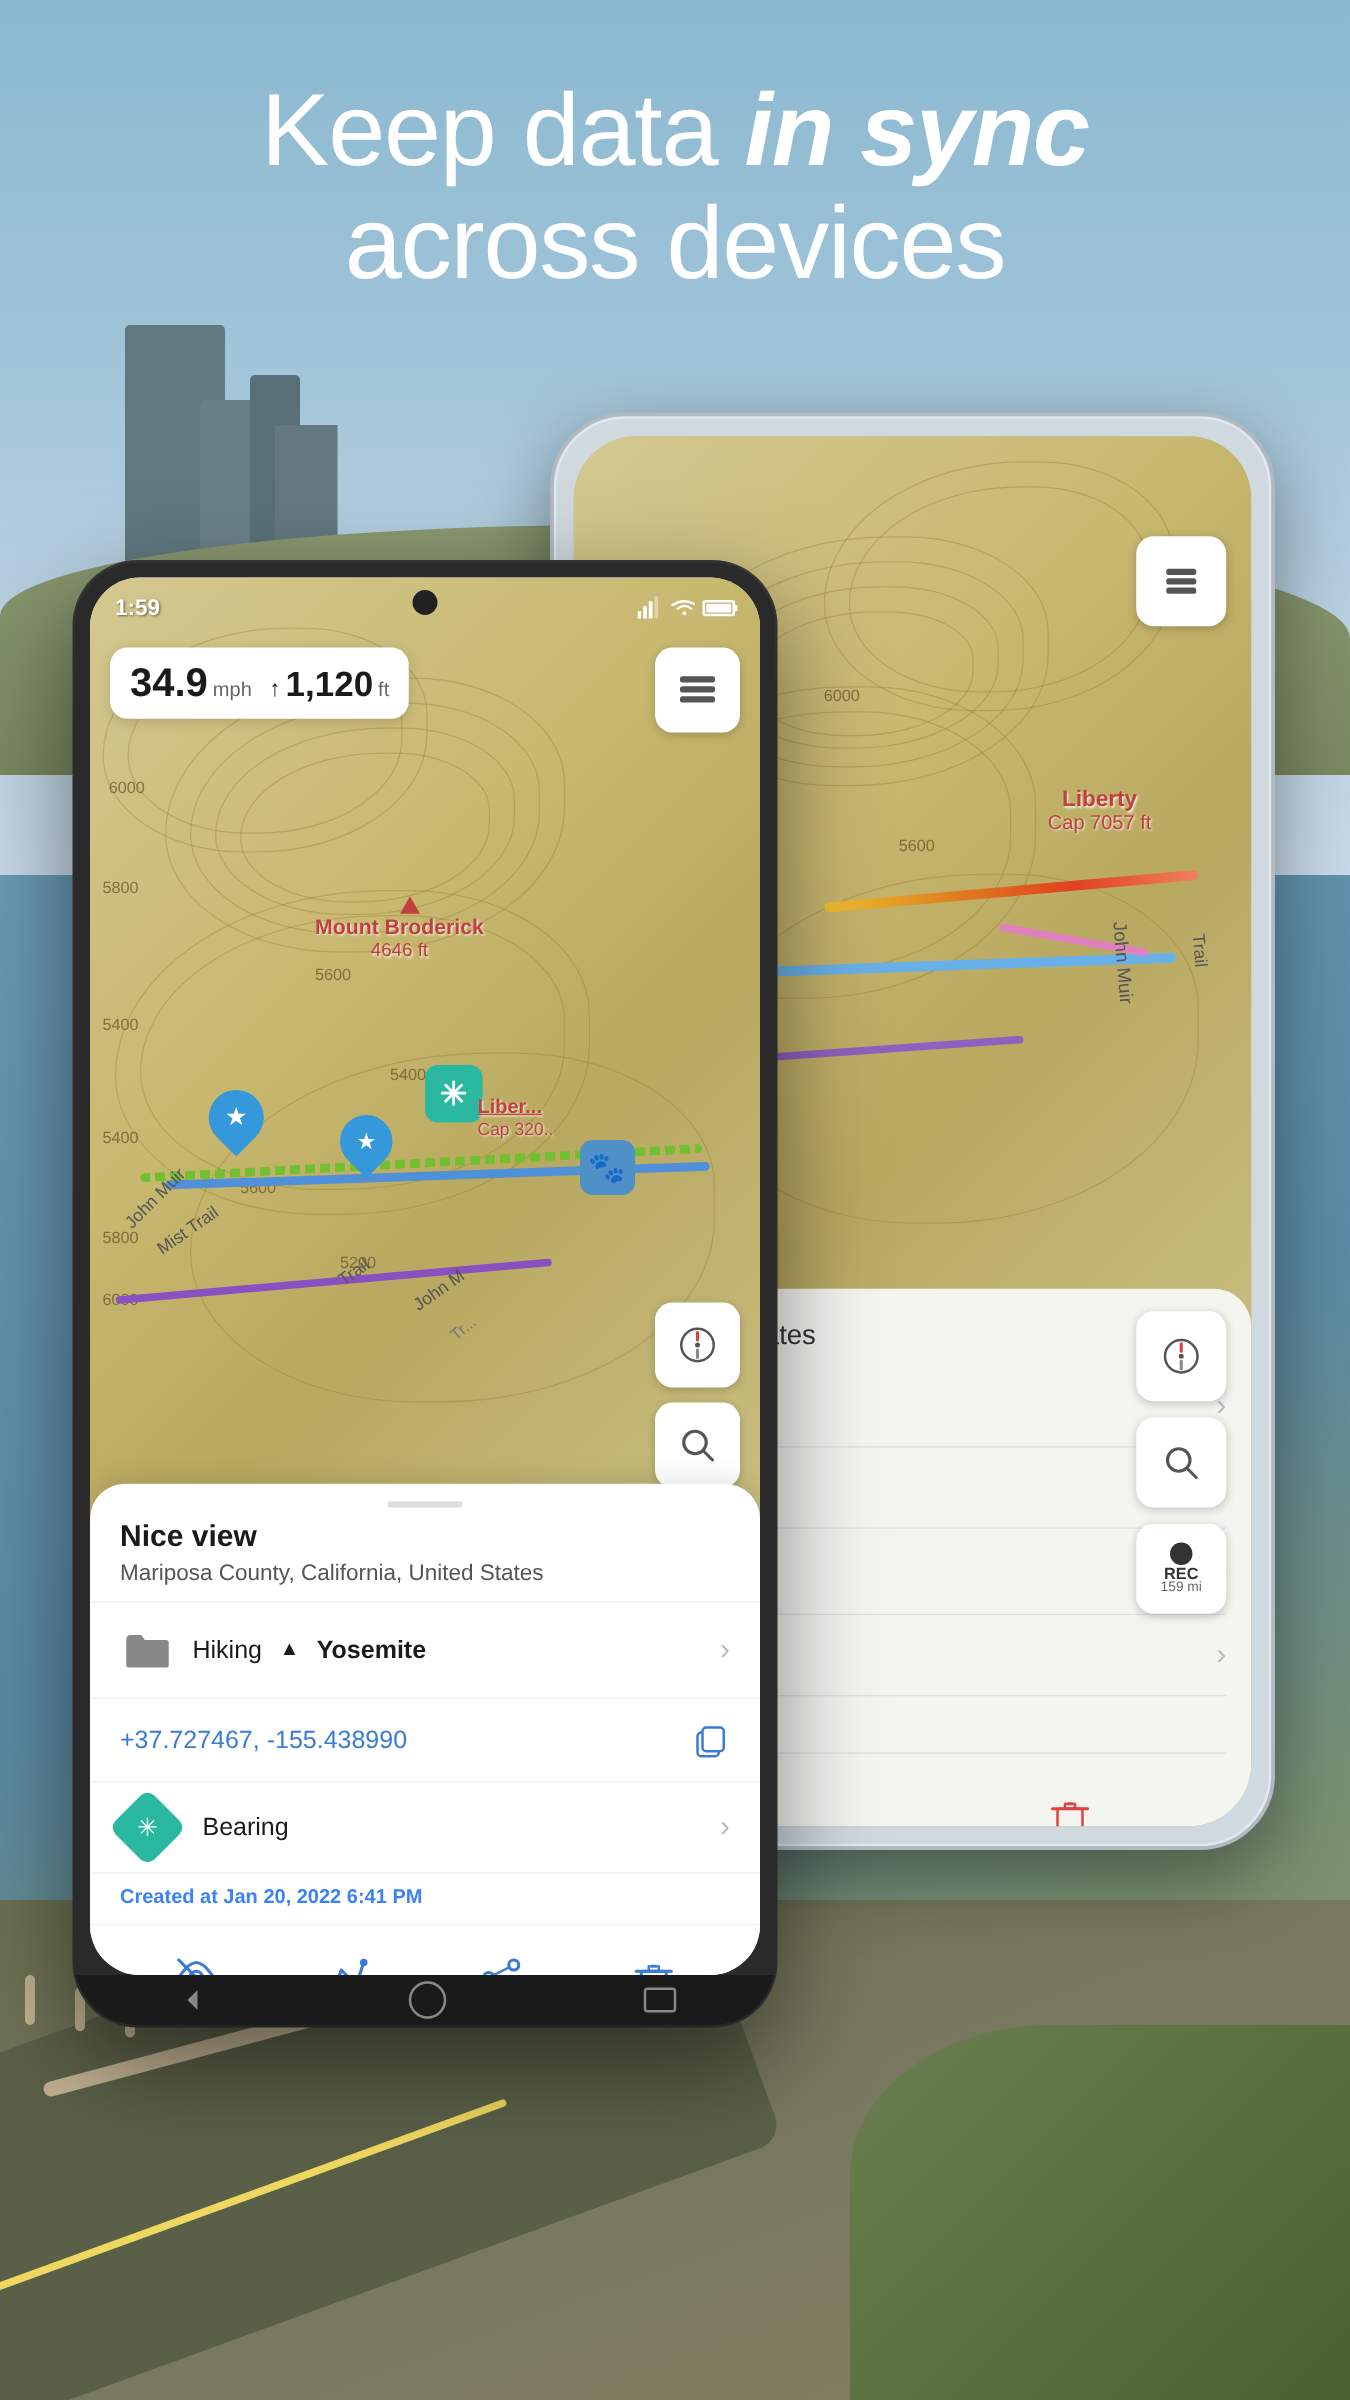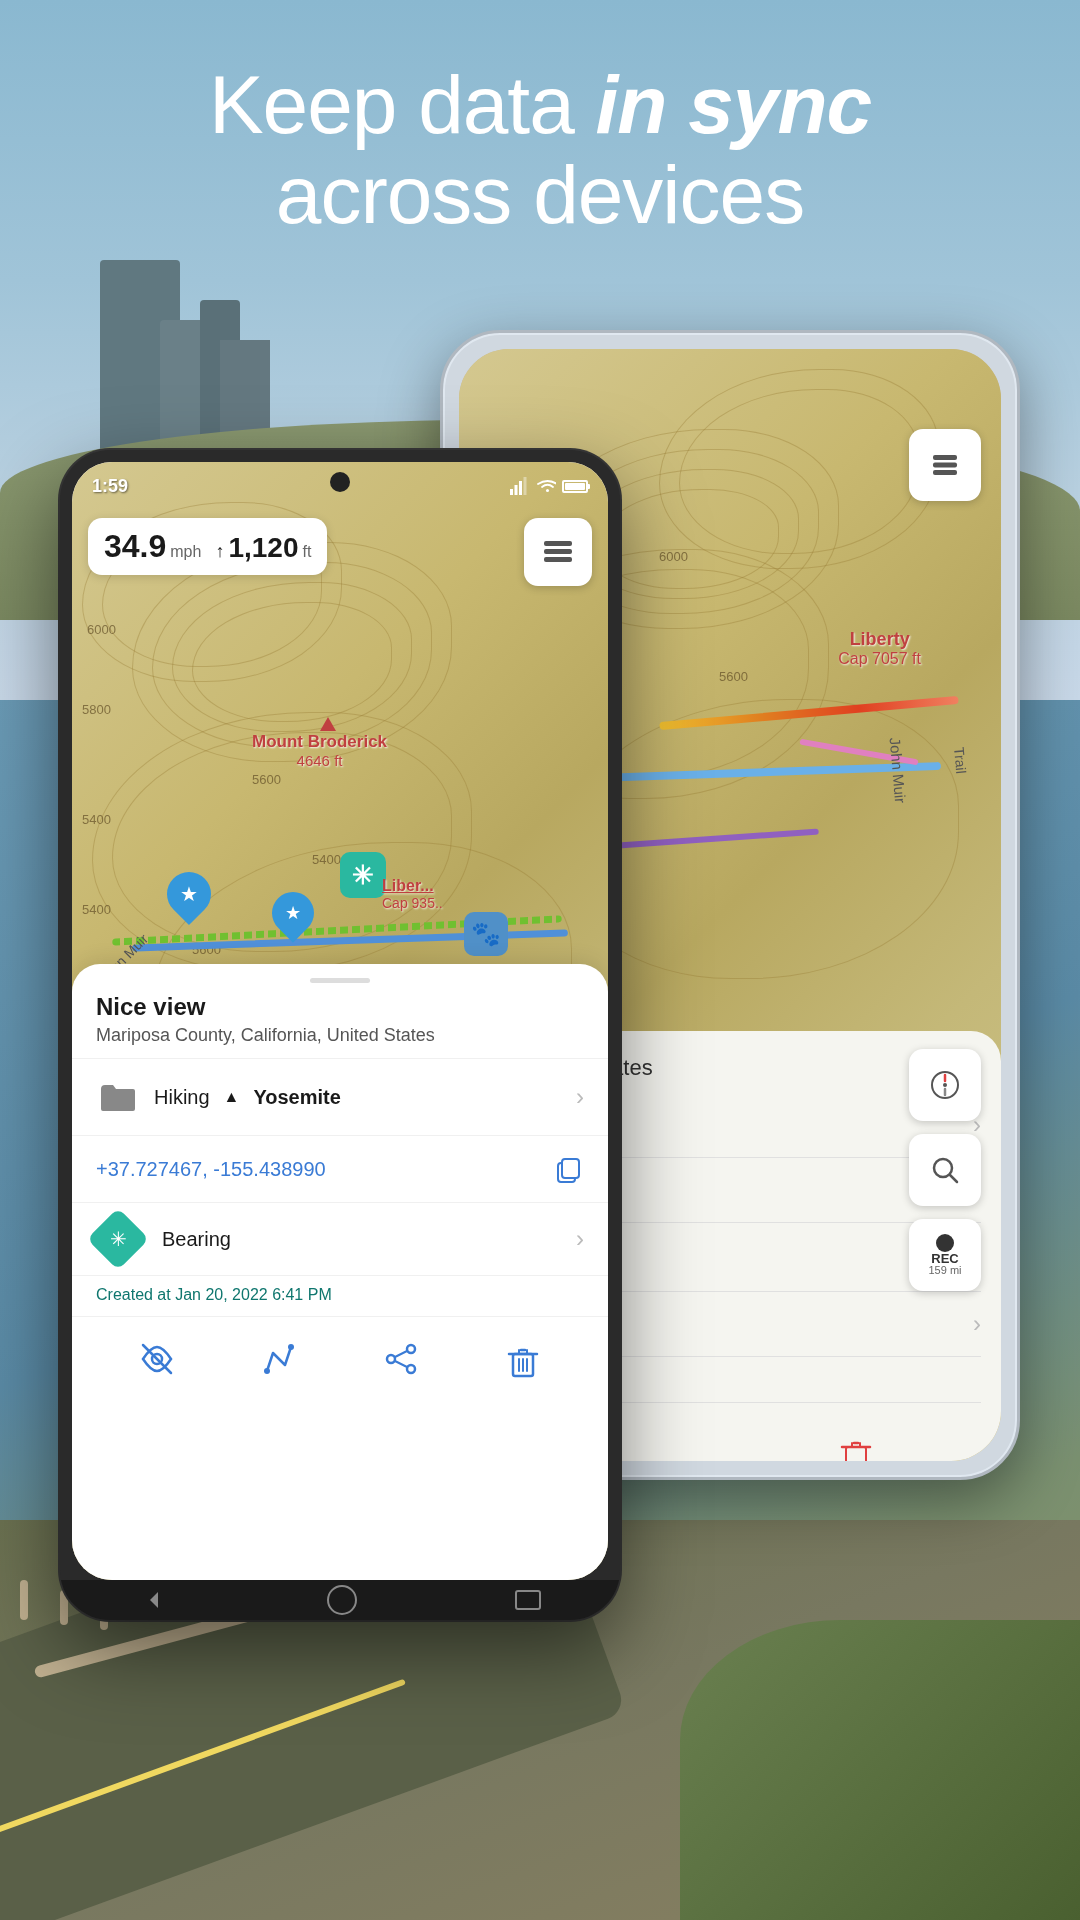--- a/index.html
+++ b/index.html
@@ -390,21 +390,21 @@
       border-radius: 20px;
       z-index: 40;
     }
 
     
     .bottom-sheet {
       position: absolute;
       bottom: 0;
       left: 0;
       right: 0;
-      height: 616px;
+      height: 393px;
       background: white;
       border-radius: 28px 28px 0 0;
       z-index: 45;
       box-shadow: 0 -4px 20px rgba(0,0,0,0.1);
     }
 
     .bottom-sheet-handle {
       width: 60px;
       height: 5px;
       background: #ddd;
@@ -535,22 +535,23 @@
     }
 
     .category-marker span {
       transform: rotate(-45deg);
       color: white;
       font-size: 20px;
     }
 
     .created-text {
       font-size: 16px;
-      color: #0f766e;
+      color: #3b82f6;
       padding: 10px 24px 12px;
+      font-weight: bold;
     }
 
     .bottom-sheet-toolbar {
       display: flex;
       justify-content: space-around;
       align-items: center;
       padding: 14px 24px;
       border-top: 1px solid #f0f0f0;
     }
 
@@ -825,21 +826,21 @@
 
         <div class="mountain-marker" style="top:255px;left:248px;"></div>
 
         <div style="position:absolute;top:270px;left:180px;text-align:center;z-index:25;">
           <div style="font-size:17px;font-weight:600;color:#c04040;text-shadow:1px 1px 2px rgba(255,255,255,0.9);">Mount Broderick</div>
           <div style="font-size:15px;color:#c04040;text-shadow:1px 1px 2px rgba(255,255,255,0.9);">4646 ft</div>
         </div>
 
         <div style="position:absolute;top:415px;left:310px;z-index:25;">
           <div style="font-size:16px;font-weight:600;color:#c04040;text-shadow:1px 1px 2px rgba(255,255,255,0.9);text-decoration:underline;">Liber...</div>
-          <div style="font-size:14px;color:#c04040;text-shadow:1px 1px 2px rgba(255,255,255,0.9);">Cap 935..</div>
+          <div style="font-size:14px;color:#c04040;text-shadow:1px 1px 2px rgba(255,255,255,0.9);">Cap 320..</div>
         </div>
 
         <div style="position:absolute;top:530px;left:55px;z-index:20;">
           <div style="font-size:14px;color:#555;transform:rotate(-35deg);white-space:nowrap;transform-origin:left center;">Mist Trail</div>
         </div>
         <div style="position:absolute;top:510px;left:30px;z-index:20;">
           <div style="font-size:14px;color:#555;transform:rotate(-45deg);white-space:nowrap;transform-origin:left center;">John Muir</div>
         </div>
         <div style="position:absolute;top:555px;left:200px;z-index:20;">
           <div style="font-size:14px;color:#555;transform:rotate(-35deg);white-space:nowrap;transform-origin:left center;">Trail</div>

